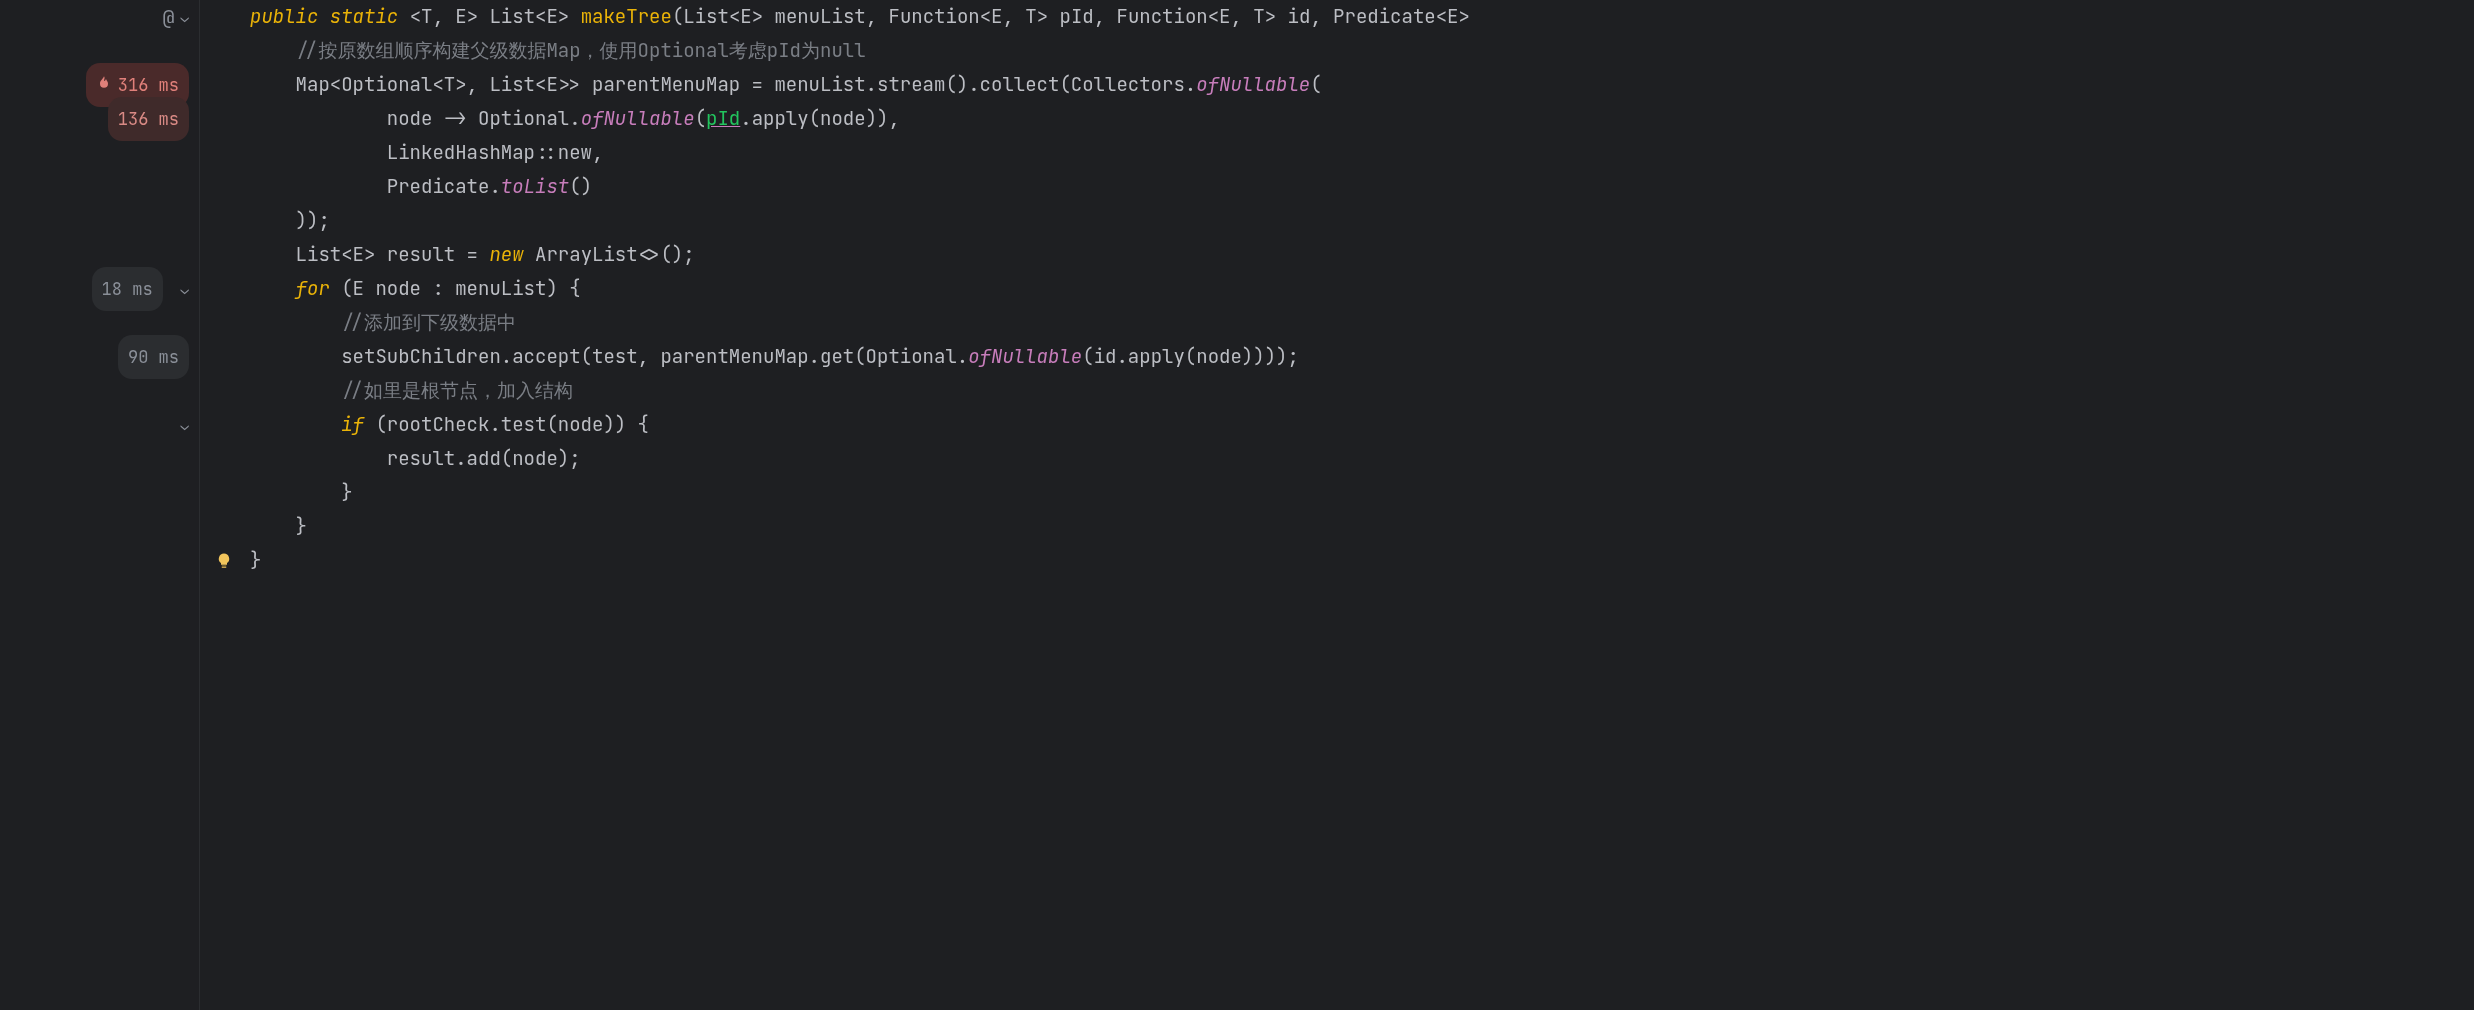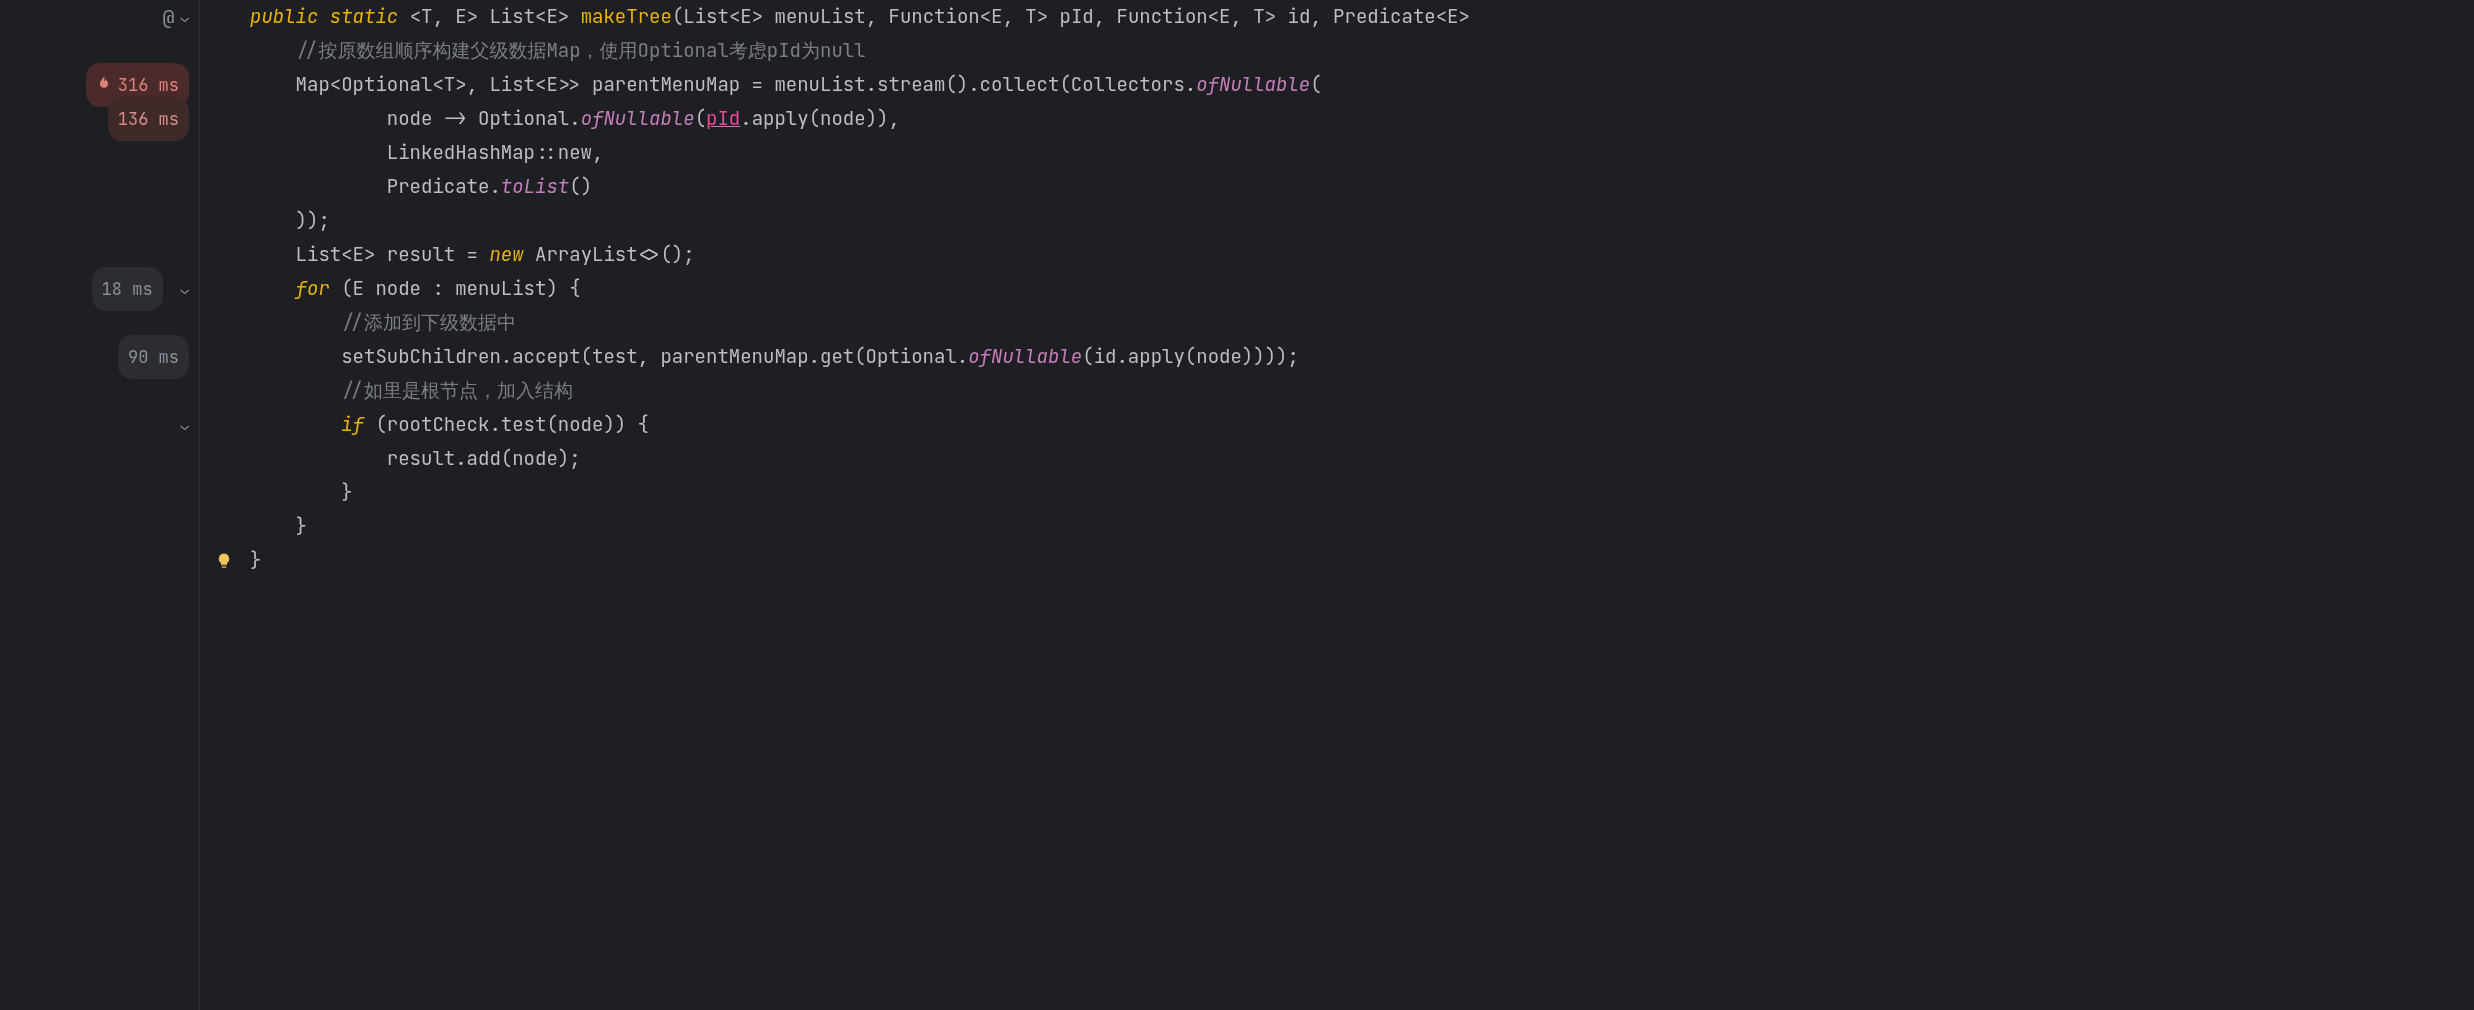--- a/index.html
+++ b/index.html
@@ -93,21 +93,21 @@
     position: relative;
   }
   .code-line.highlight {
     background: #26282e;
   }
   
   .kw   { color: #eab308; font-style: italic; }       
   .fn   { color: #eab308; }
   .sital { font-style: italic; color: #c77dbb; }
   .cmt  { color: #7a7e85; }       
-  .pId  { color: #ec4899; text-decoration: underline; text-decoration-color: #c77dbb; }
+  .pId  { color: #22c55e; text-decoration: underline; text-decoration-color: #c77dbb; }
 </style>
 </head>
 <body>
 
 <div class="editor">
 
   <div class="gutter">
 
     <div class="gutter-row">
       <span class="at-symbol">

